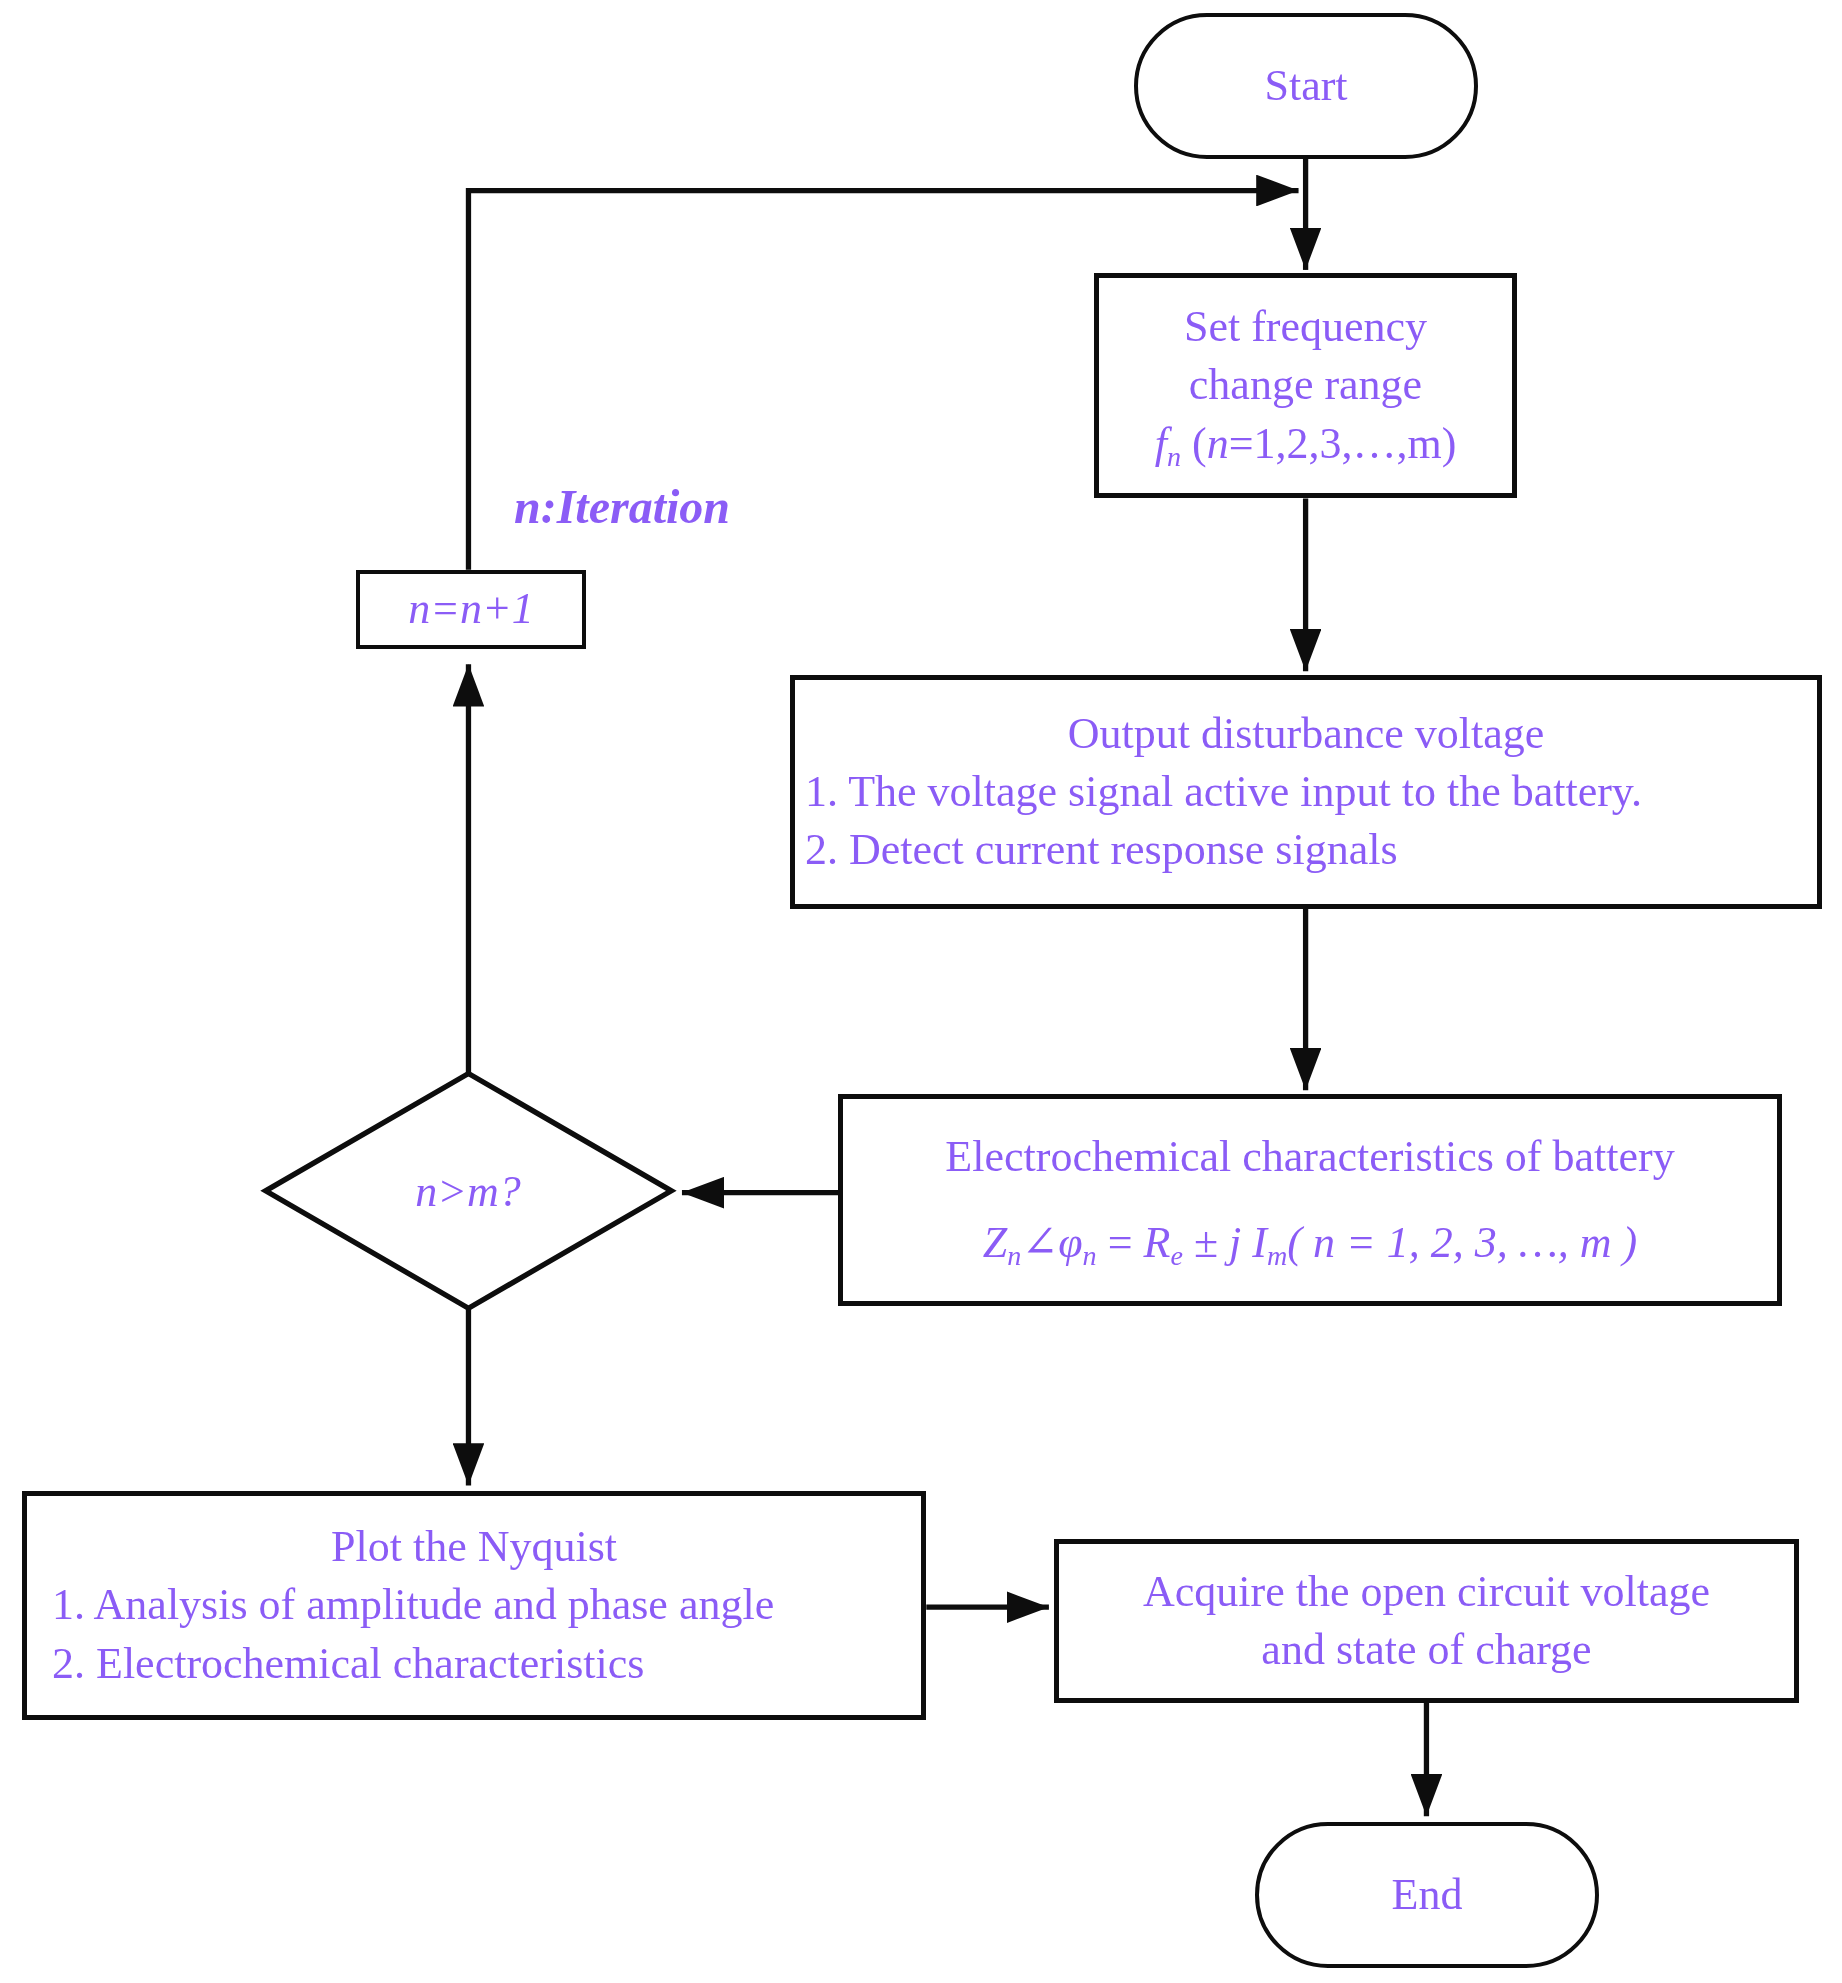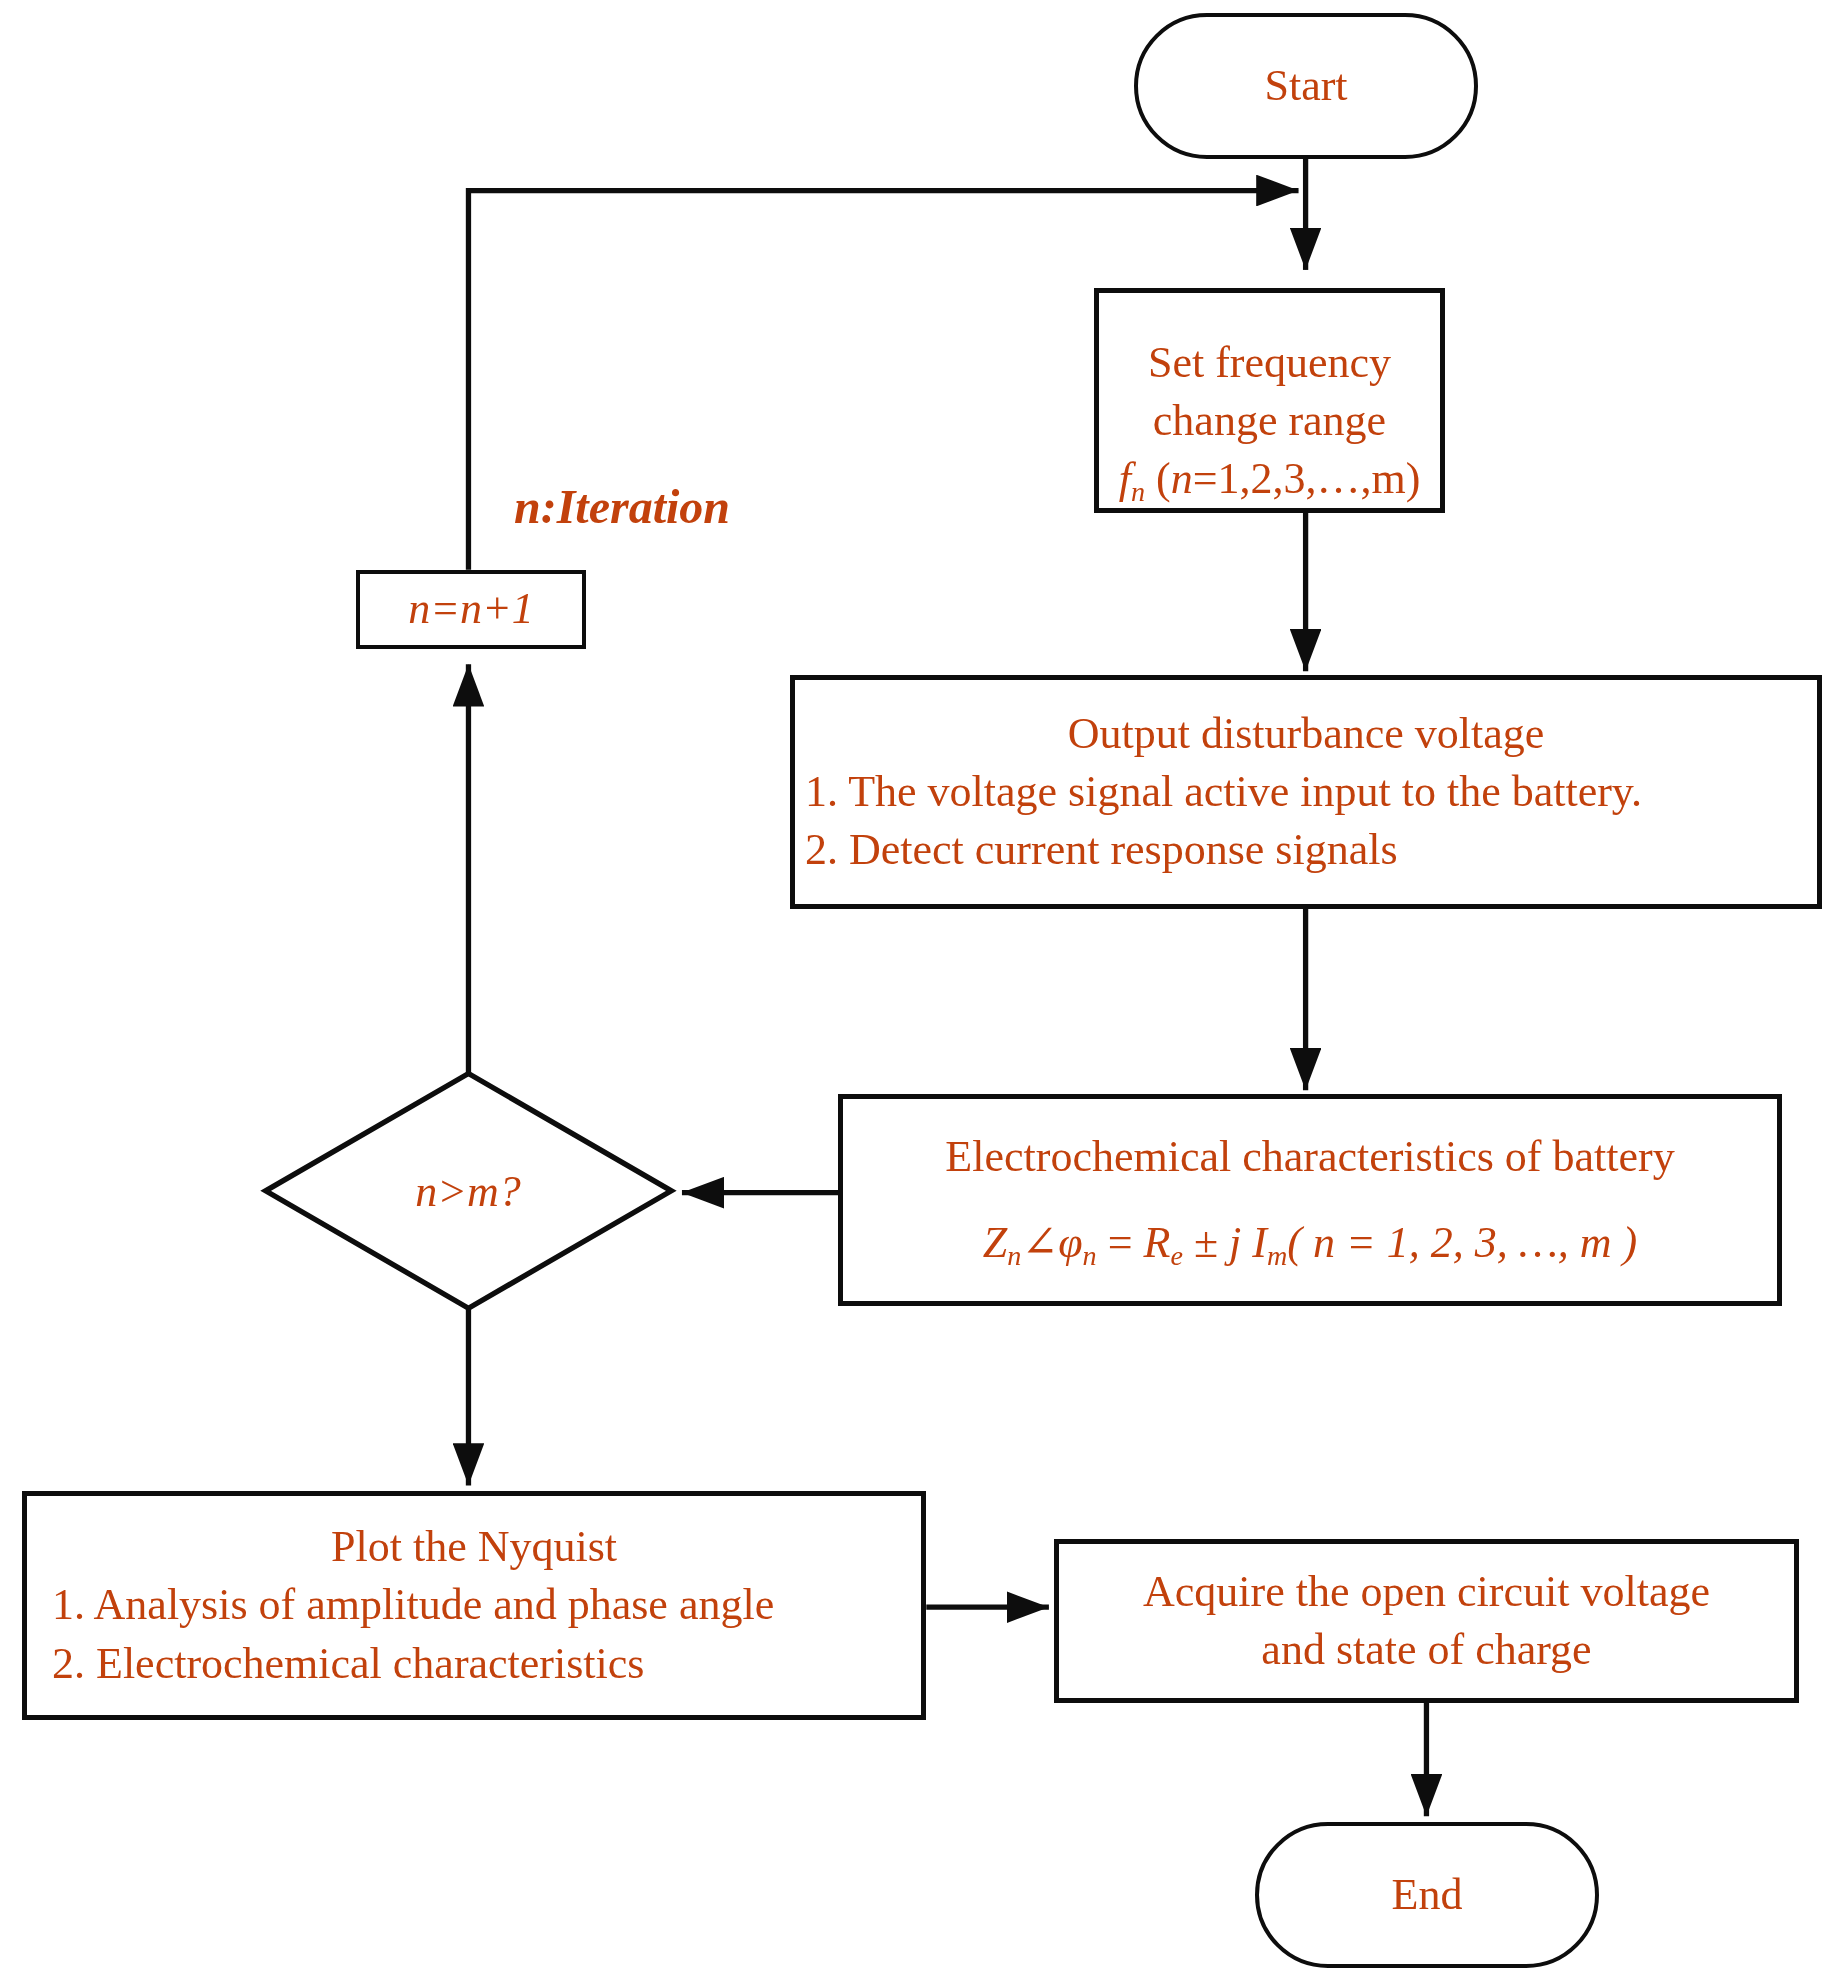--- a/index.html
+++ b/index.html
@@ -6,21 +6,21 @@
     margin: 0;
     padding: 0;
     background: #ffffff;
   }
   #canvas {
     position: relative;
     width: 1842px;
     height: 1983px;
     background: #ffffff;
     font-family: "Liberation Serif", "DejaVu Serif", serif;
-    color: #c2410c;
+    color: #8b5cf6;
     overflow: hidden;
   }
   #wires {
     position: absolute;
     left: 0; top: 0;
     width: 1842px;
     height: 1983px;
   }
   .node {
     position: absolute;
@@ -89,21 +89,21 @@
       <line x1="1050" y1="1822" x2="1189" y2="1822" marker-end="url(#arrow)"></line>
       <line x1="1617" y1="1910" x2="1617" y2="2059" marker-end="url(#arrow)"></line>
       <polygon points="531,1217 761,1350 531,1483 301,1350" fill="#ffffff"></polygon>
     </g>
   </svg>
 
   <div class="node terminator" style="left:1134px; top:13.2px; width:344px; height:146px;">
     <span>Start</span>
   </div>
 
-  <div class="node" style="left:1094px; top:288px; width:351px; height:225px;justify-content:flex-end;">
+  <div class="node" style="left:1094px; top:273px; width:423px; height:225px;">
     <div>Set frequency</div>
     <div>change range</div>
     <div class="formula"><span class="math">f</span><sub class="math">n</sub><span> (</span><span class="math">n</span><span>=1,2,3,…,m)</span></div>
   </div>
 
   <div class="node listbox" style="left:790px; top:675px; width:1032px; height:234px;">
     <div class="title">Output disturbance voltage</div>
     <div class="item">1. The voltage signal active input to the battery.</div>
     <div class="item">2. Detect current response signals</div>
   </div>

